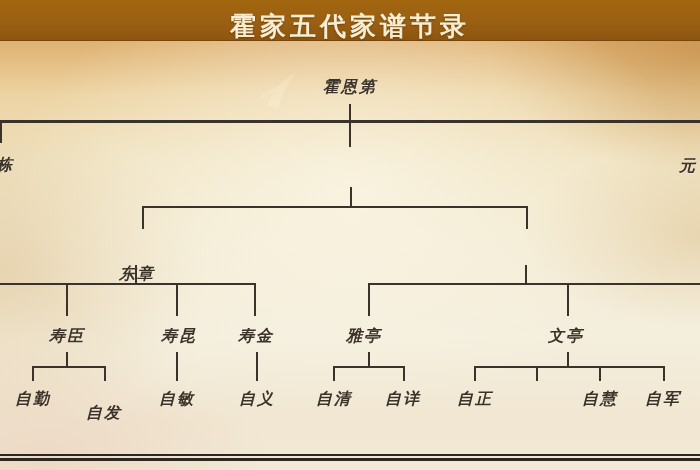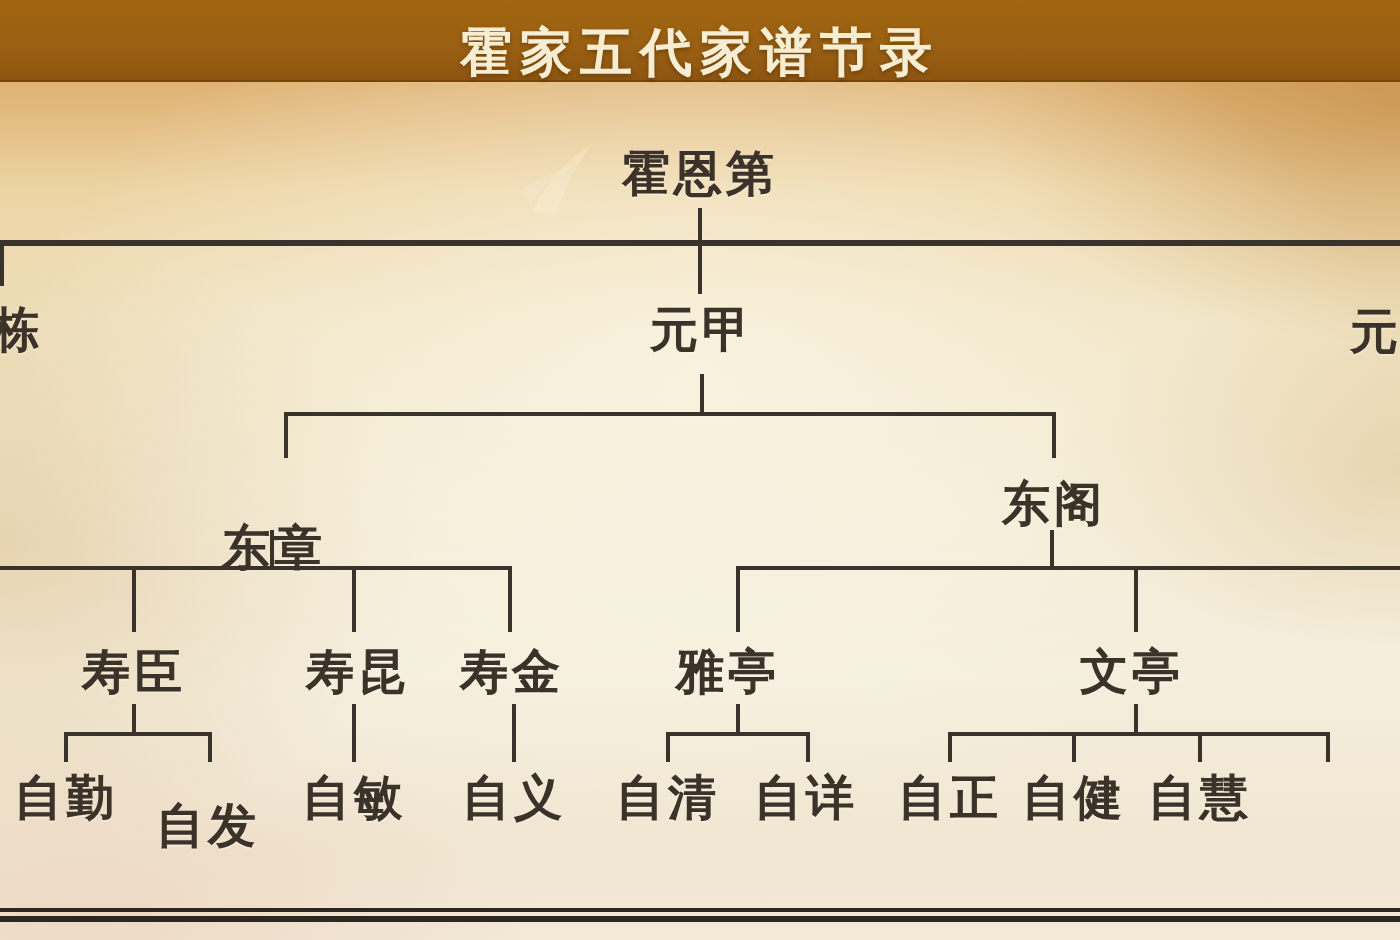--- a/index.html
+++ b/index.html
@@ -26,24 +26,25 @@
   .title-bar .title{
     color:#f7edd3;
     font-size:26px;font-weight:bold;letter-spacing:4px;
     text-shadow:0 1px 2px rgba(80,45,0,0.55);
     white-space:nowrap;
     margin-top:13px;
   }
   .node{
     position:absolute;
     color:#3b322a;
-    font-size:24px;font-weight:bold;letter-spacing:2px;
+    font-size:16px;font-weight:bold;letter-spacing:2px;
     white-space:nowrap;line-height:26px;
     transform:translateX(-50%);
     text-shadow:0 1px 0 rgba(255,250,235,0.35);
+    font-style:italic;
   }
   .node.no-center{transform:none;}
   .ln{position:absolute;background:#3a332b;}
   .bottom-rule{position:absolute;left:0;width:700px;background:#2c2721;}
   .watermark{position:absolute;opacity:0.5;pointer-events:none;}
 </style>
 </head>
 <body>
 
 <div class="stage">
@@ -58,30 +59,28 @@
   </svg>
 
   <span class="node" style="left:350px;top:74px;">霍恩第</span>
 
   <div class="ln" style="left:349px;top:104px;width:2px;height:17px;"></div>
   <div class="ln" style="left:-10px;top:120px;width:720px;height:3px;"></div>
   <div class="ln" style="left:0px;top:123px;width:2px;height:20px;"></div>
   <div class="ln" style="left:349px;top:123px;width:2px;height:24px;"></div>
 
   <span class="node no-center" style="left:-4px;top:152px;">栋</span>
-  <span class="node" style="left:351px;top:152px;">元甲</span>
   <span class="node" style="left:688px;top:153px;">元</span>
 
   <div class="ln" style="left:350px;top:187px;width:2px;height:20px;"></div>
   <div class="ln" style="left:142px;top:206px;width:386px;height:2px;"></div>
   <div class="ln" style="left:142px;top:208px;width:2px;height:21px;"></div>
   <div class="ln" style="left:526px;top:208px;width:2px;height:21px;"></div>
 
   <span class="node" style="left:137px;top:239px;margin-top:22px;">东章</span>
-  <span class="node" style="left:527px;top:239px;">东阁</span>
 
   <div class="ln" style="left:135px;top:265px;width:2px;height:19px;"></div>
   <div class="ln" style="left:-10px;top:283px;width:266px;height:2px;"></div>
   <div class="ln" style="left:66px;top:285px;width:2px;height:31px;"></div>
   <div class="ln" style="left:176px;top:285px;width:2px;height:31px;"></div>
   <div class="ln" style="left:254px;top:285px;width:2px;height:31px;"></div>
   <div class="ln" style="left:525px;top:265px;width:2px;height:19px;"></div>
   <div class="ln" style="left:368px;top:283px;width:342px;height:2px;"></div>
   <div class="ln" style="left:368px;top:285px;width:2px;height:31px;"></div>
   <div class="ln" style="left:567px;top:285px;width:2px;height:31px;"></div>
@@ -109,19 +108,19 @@
   <div class="ln" style="left:599px;top:368px;width:2px;height:13px;"></div>
   <div class="ln" style="left:663px;top:368px;width:2px;height:13px;"></div>
 
   <span class="node" style="left:33px;top:386px;">自勤</span>
   <span class="node" style="left:104px;top:400px;">自发</span>
   <span class="node" style="left:177px;top:386px;">自敏</span>
   <span class="node" style="left:334px;top:386px;">自清</span>
   <span class="node" style="left:257px;top:386px;">自义</span>
   <span class="node" style="left:475px;top:386px;">自正</span>
   <span class="node" style="left:403px;top:386px;">自详</span>
-  <span class="node" style="left:537px;top:386px;">自健</span>
   <span class="node" style="left:600px;top:386px;">自慧</span>
+  <span class="node" style="left:663px;top:386px;">自军</span>
 
   <div class="bottom-rule" style="top:454px;height:2px;"></div>
   <div class="bottom-rule" style="top:458px;height:3px;"></div>
 
 </div>
 
 </body></html>

